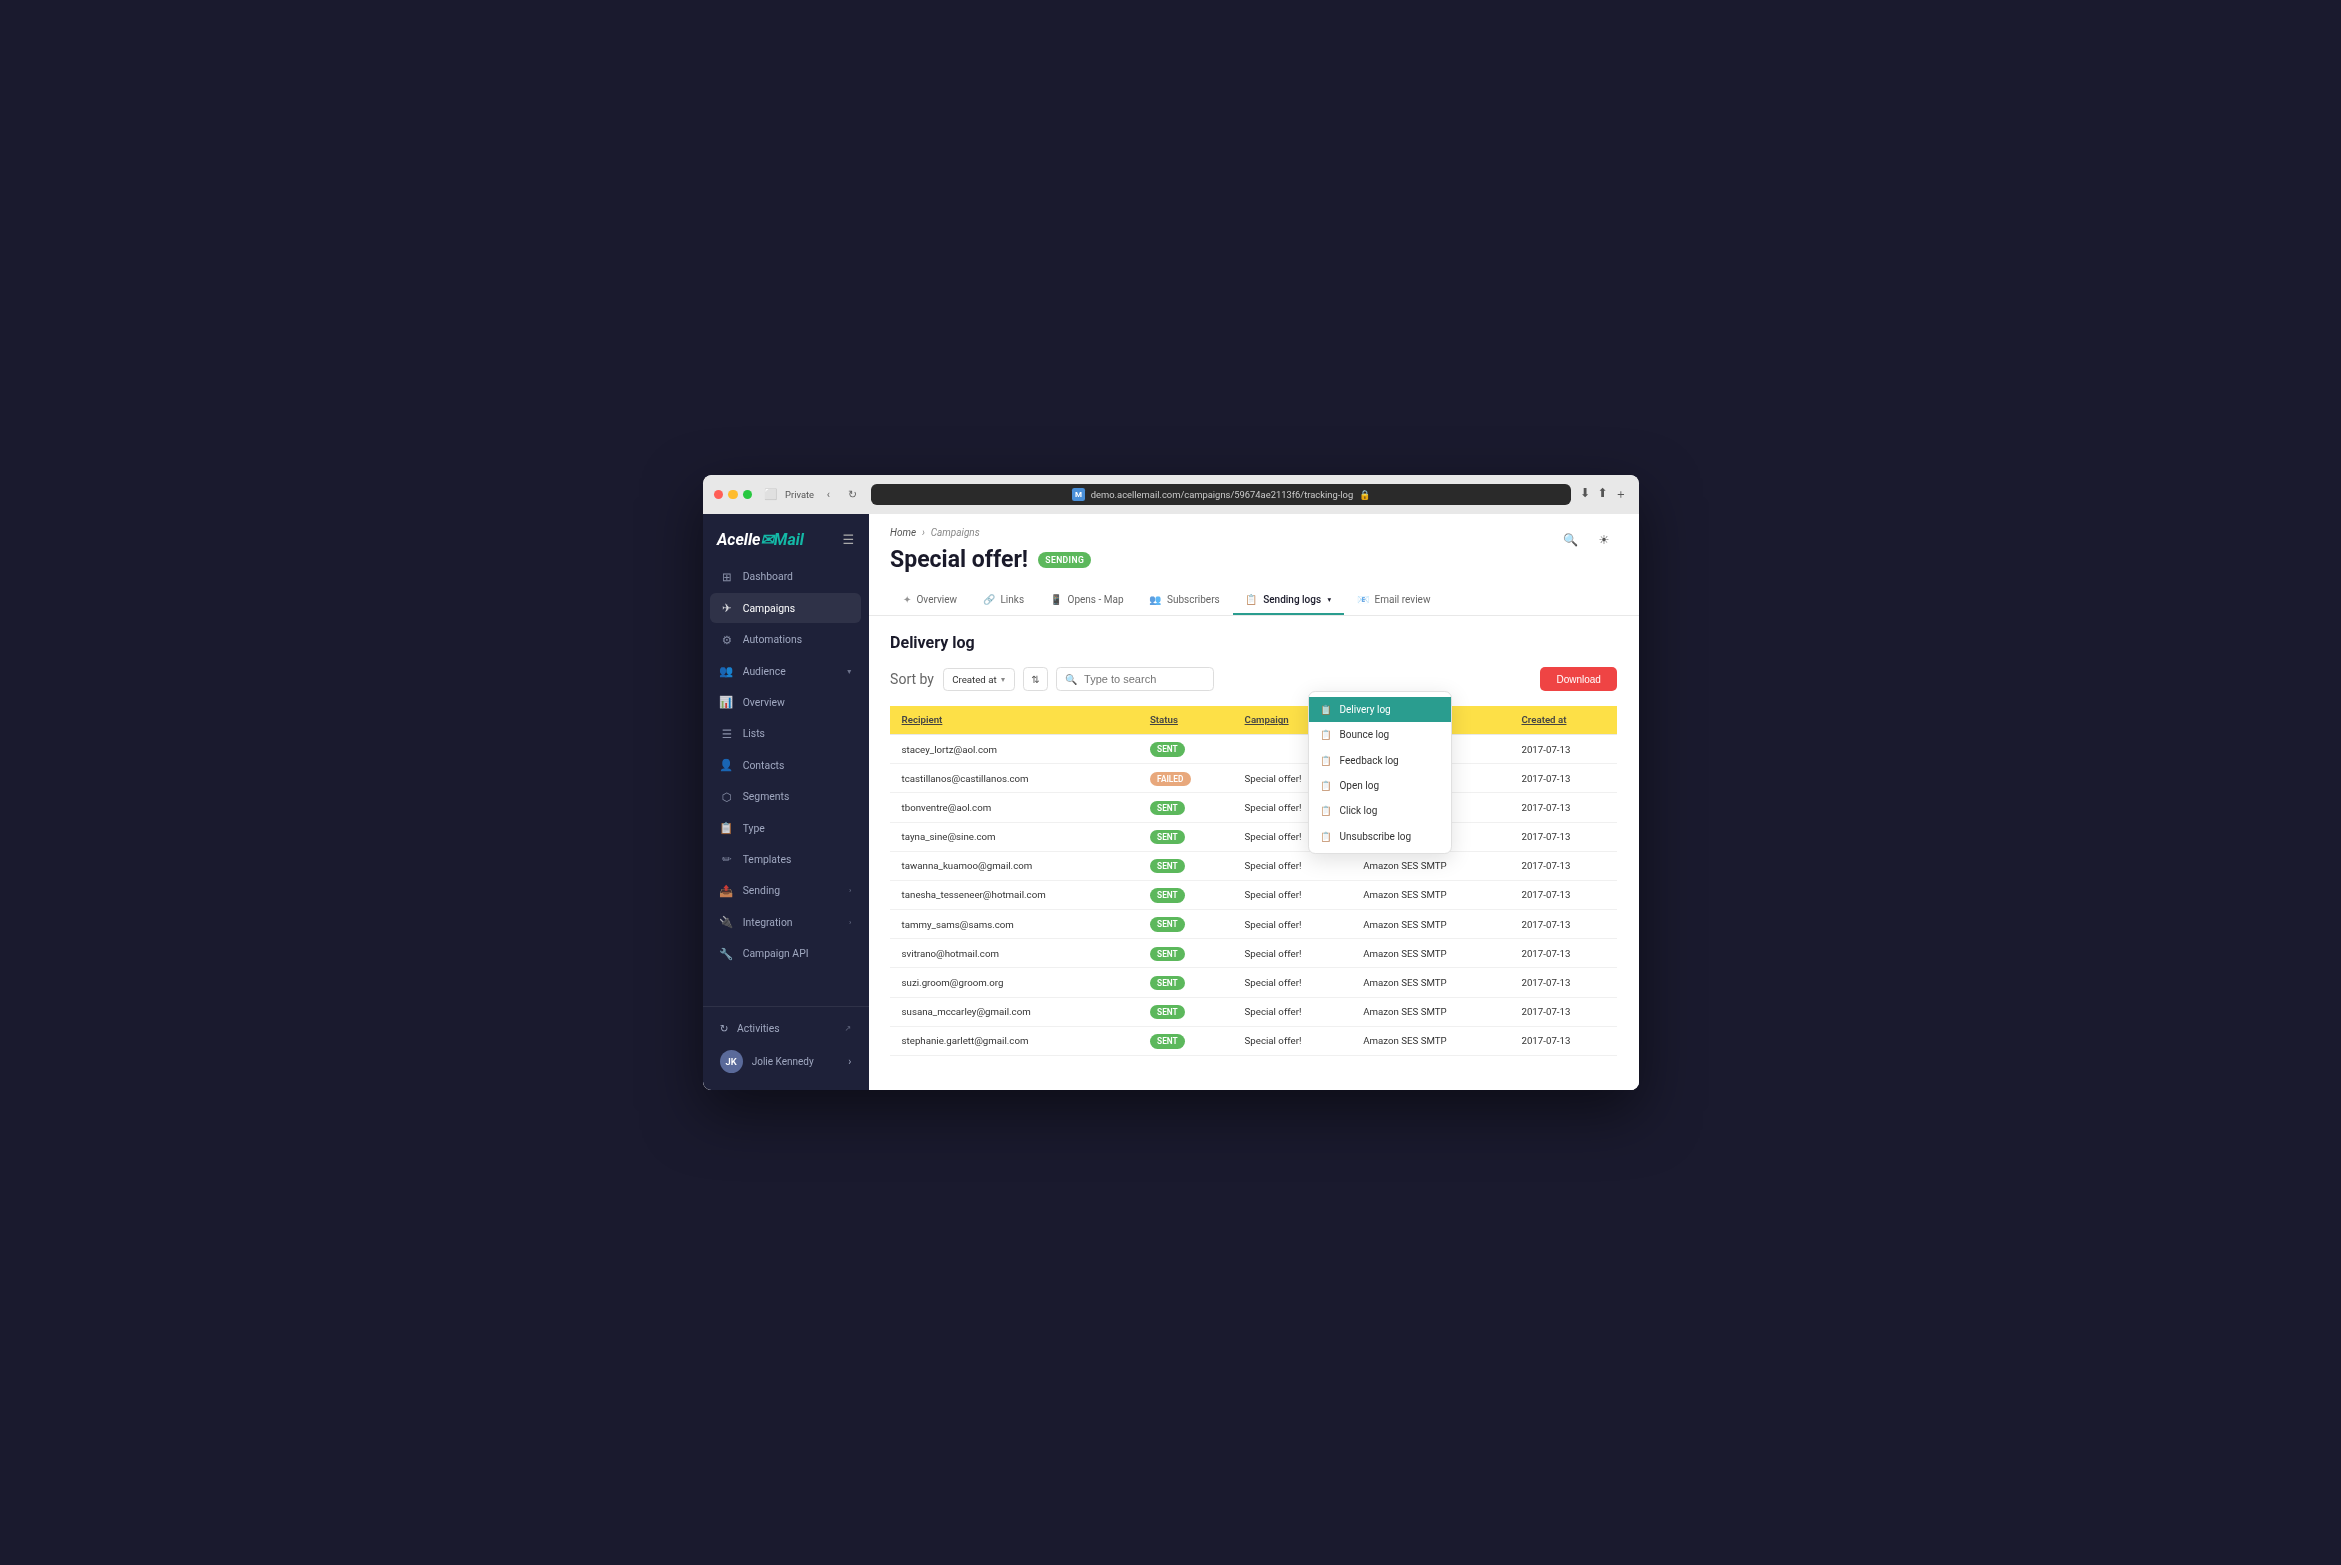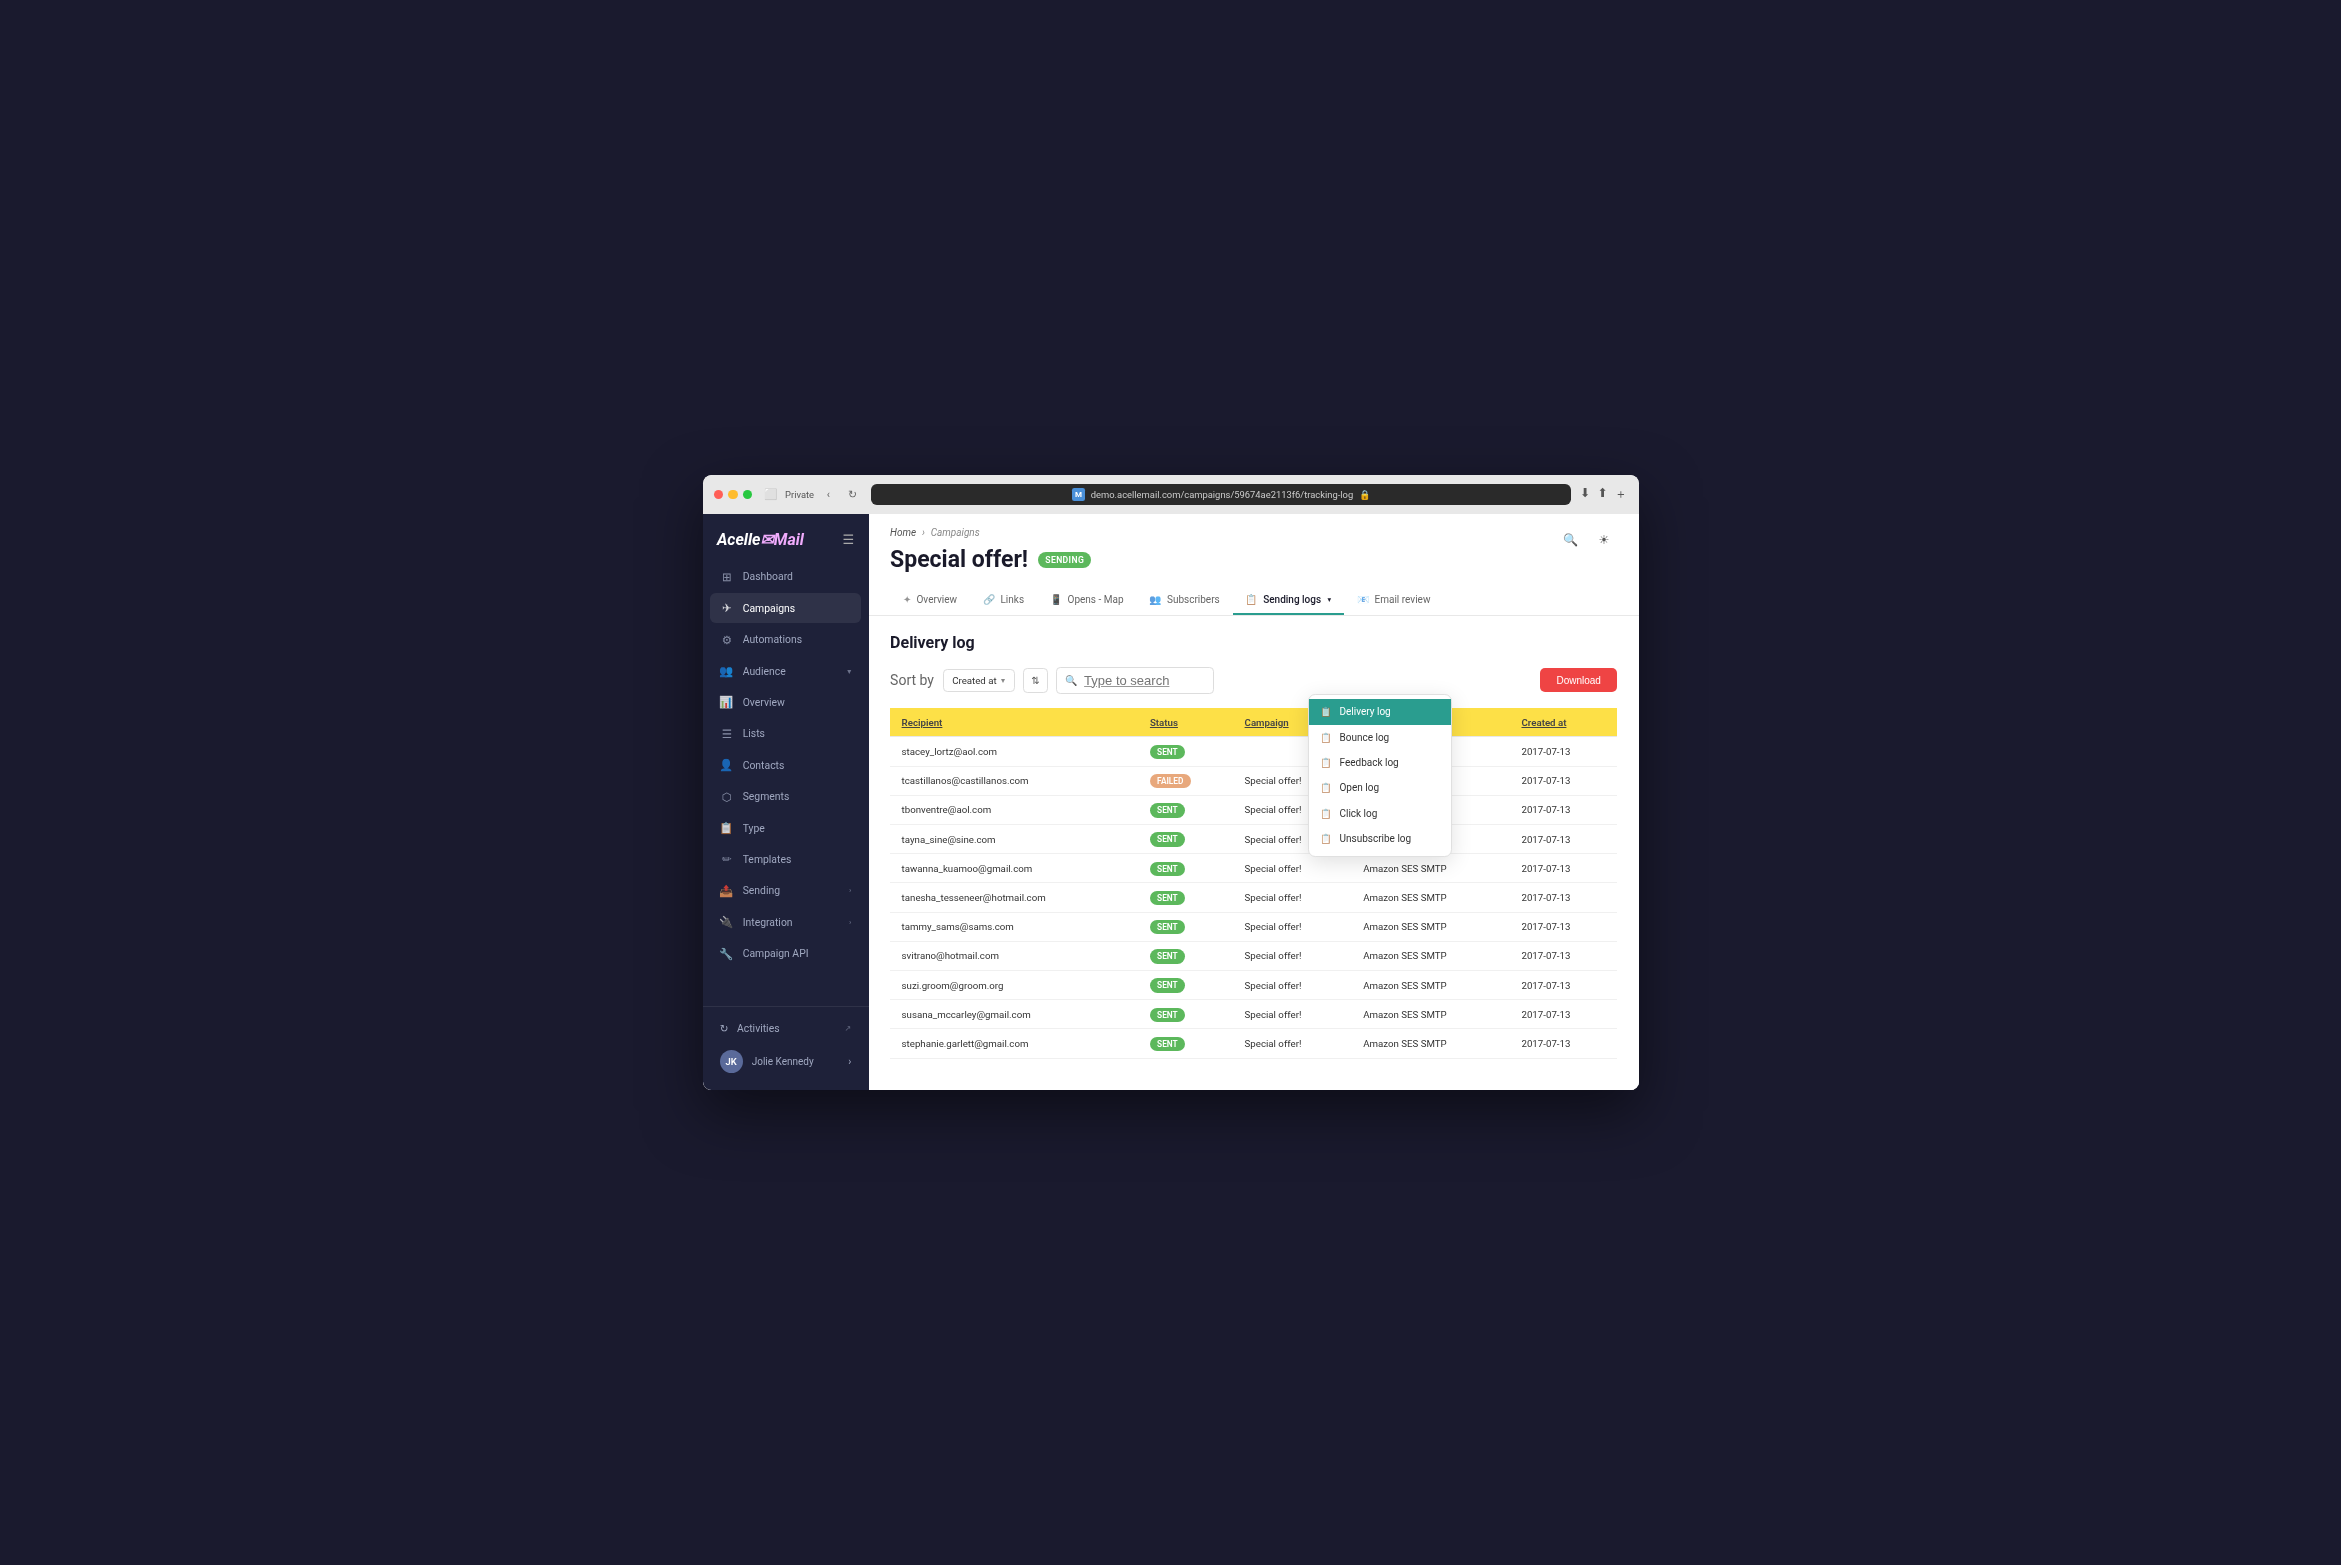--- a/index.html
+++ b/index.html
@@ -120,21 +120,21 @@
     }
 
     .logo-text {
       color: white;
       font-size: 16px;
       font-weight: 700;
       font-style: italic;
     }
 
     .logo-text span {
-      color: #f0abfc;
+      color: #14b8a6;
     }
 
     .hamburger-icon {
       color: #aaa;
       font-size: 13px;
       cursor: pointer;
     }
 
     .sidebar-nav {
       flex: 1;
@@ -369,24 +369,23 @@
       border: 0.7px solid #ddd;
       border-radius: 4.3px;
       padding: 5px 8.6px;
       gap: 5.8px;
       width: 158px;
     }
 
     .search-input-wrap input {
       border: none;
       outline: none;
-      font-size: 13px;
+      font-size: 11px;
       color: #999;
       width: 100%;
-      text-decoration: underline;
     }
 
     .search-icon { color: #aaa; font-size: 10px; }
 
     .download-btn {
       margin-left: auto;
       background: #ef4444;
       color: white;
       border: none;
       border-radius: 5px;

